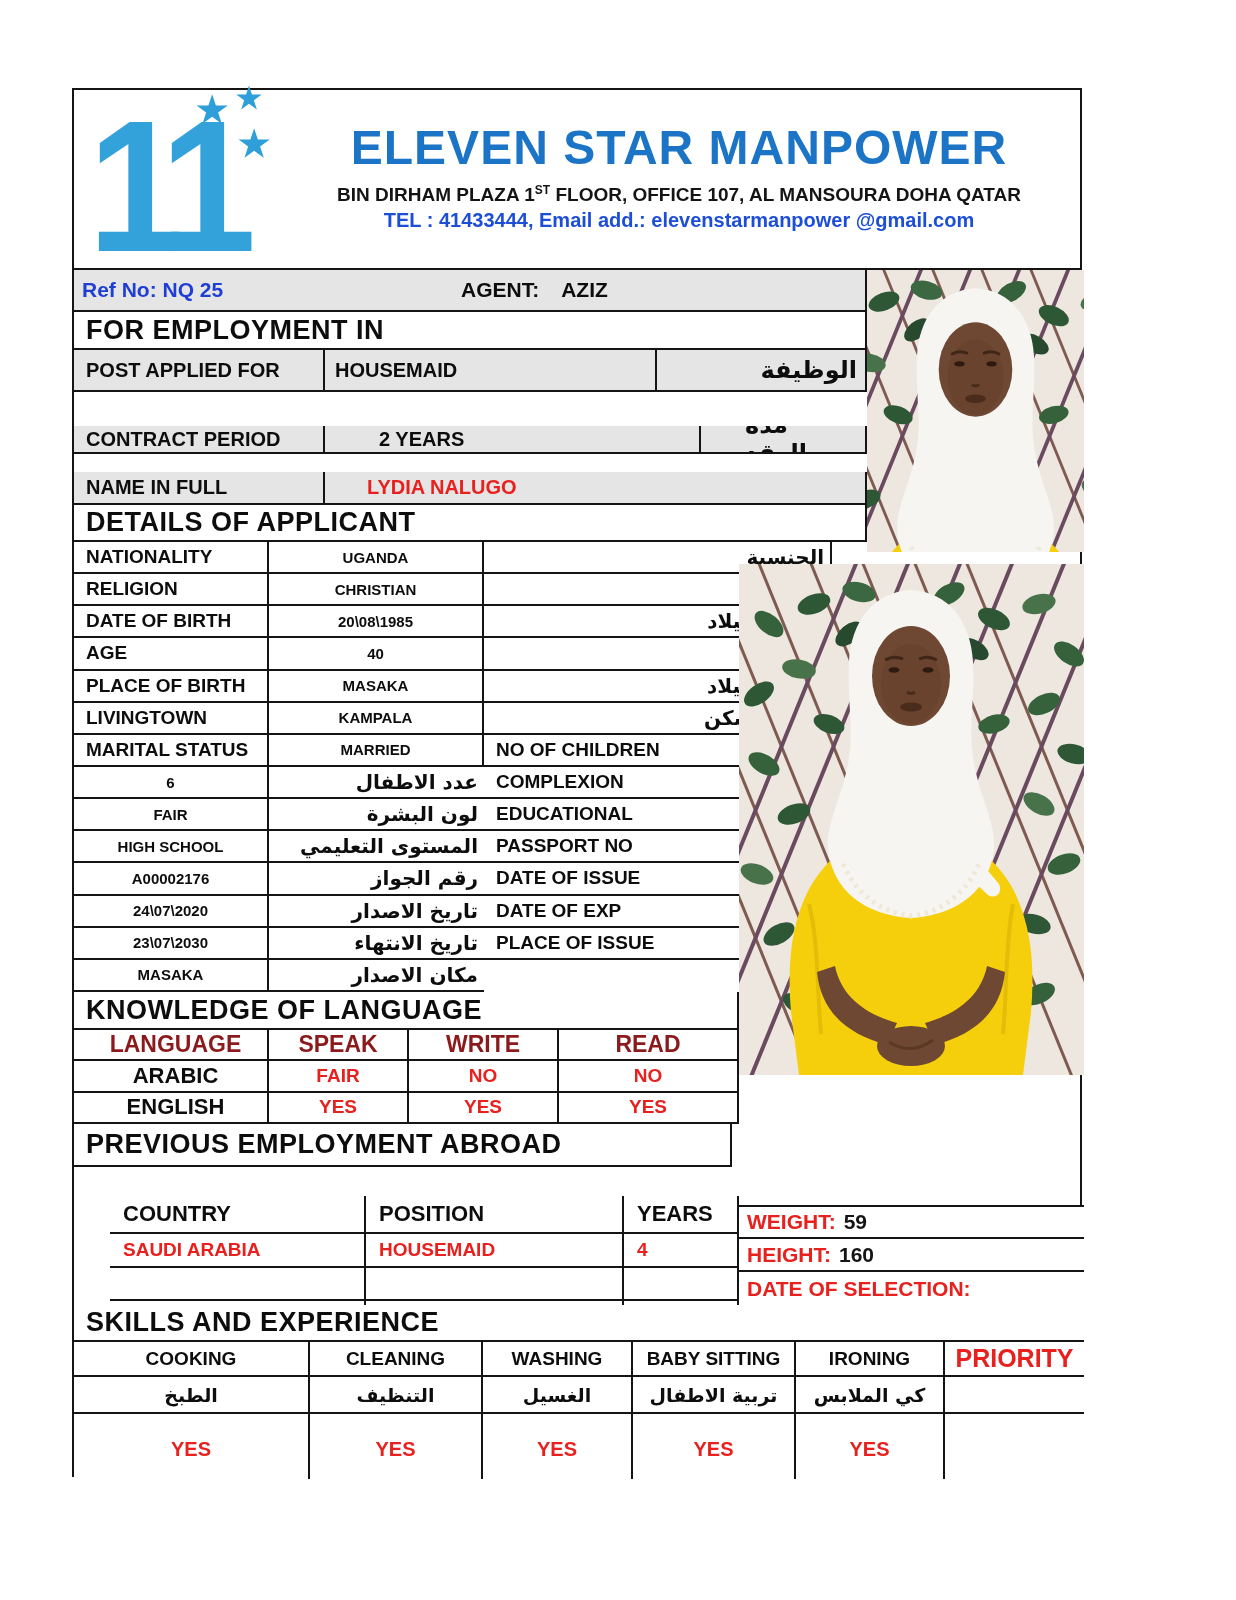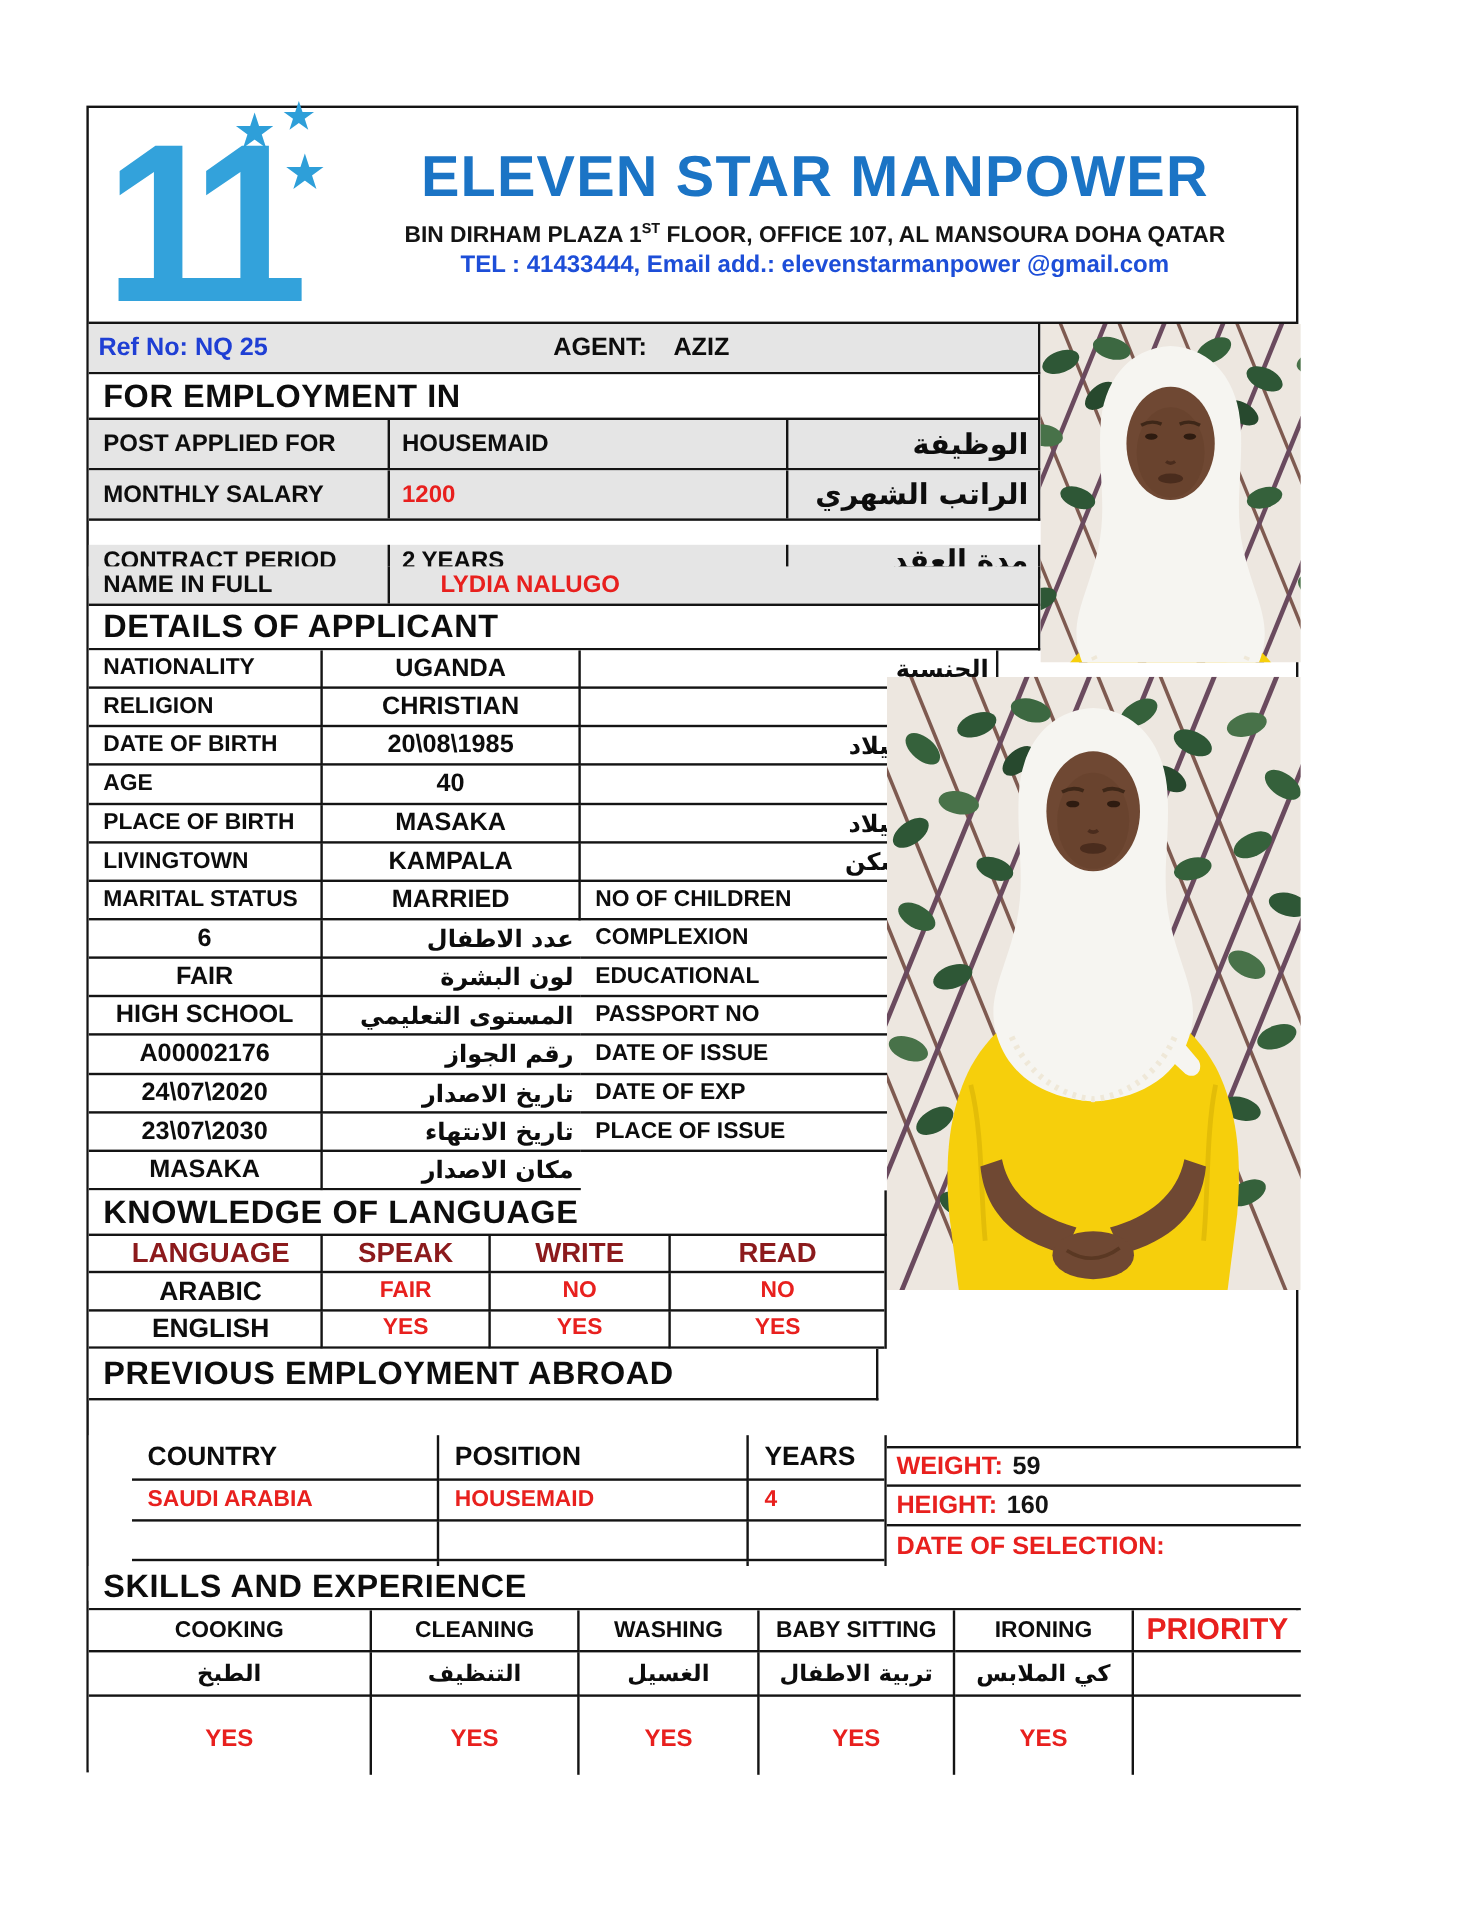--- a/index.html
+++ b/index.html
@@ -55,21 +55,21 @@
 
   .red  { color:#E8201E; }
   .dred { color:#8C1A1C; }
 
   
   .details-grid { position:absolute; left:0; top:452px; width:758px; height:450px;
     display:grid; grid-template-columns:195px 215px 1fr; grid-template-rows:repeat(14,1fr);
     border-right:2px solid #141414; background:#fff; }
   .details-grid > div { display:flex; align-items:center; border-bottom:2px solid #141414; overflow:hidden; }
   .dg-label { padding-left:12px; font-size:19px; border-right:2px solid #141414; }
-  .dg-value { justify-content:center; font-size:21px; border-right:2px solid #141414; }
+  .dg-value { justify-content:center; font-size:15px; border-right:2px solid #141414; }
   .dg-arabic { justify-content:flex-end; padding-right:6px; font-size:20px; font-family:"DejaVu Sans", sans-serif; }
 
   
   .lang-grid { position:absolute; left:0; top:940px; width:665px; height:94px;
     display:grid; grid-template-columns:195px 140px 150px 1fr; grid-template-rows:repeat(3,1fr);
     border-right:2px solid #141414; background:#fff; }
   .lang-grid > div { display:flex; align-items:center; justify-content:center; border-bottom:2px solid #141414; overflow:hidden; }
   .lg-first { justify-content:flex-start; padding-left:10px; }
   .lg-head { font-size:23px; }
   .lg-lang { font-size:22px; }
@@ -132,26 +132,21 @@
     </div>
   </div>
 
   <div class="band band-emp">FOR EMPLOYMENT IN</div>
 
   <div class="frow emp-row" style="top:260px;">
     <div class="cell emp-label">POST APPLIED FOR</div>
     <div class="cell emp-value">HOUSEMAID</div>
     <div class="cell emp-arabic">الوظيفة</div>
   </div>
-  <div class="frow emp-row" style="top:302px;">
-    <div class="cell emp-label">MONTHLY SALARY</div>
-    <div class="cell emp-value red">1200</div>
-    <div class="cell emp-arabic">الراتب الشهري</div>
-  </div>
-  <div class="frow emp-row" style="top:364px; height:28px;">
+  <div class="frow emp-row" style="top:336px; height:28px;gap:44px;">
     <div class="cell emp-label">CONTRACT PERIOD</div>
     <div class="cell emp-value">2 YEARS</div>
     <div class="cell emp-arabic">مدة العقد</div>
   </div>
   <div class="frow emp-row name-row">
     <div class="cell emp-label">NAME IN FULL</div>
     <div class="cell emp-value red">LYDIA NALUGO</div>
   </div>
 
   <div class="band band-details">DETAILS OF APPLICANT</div>

